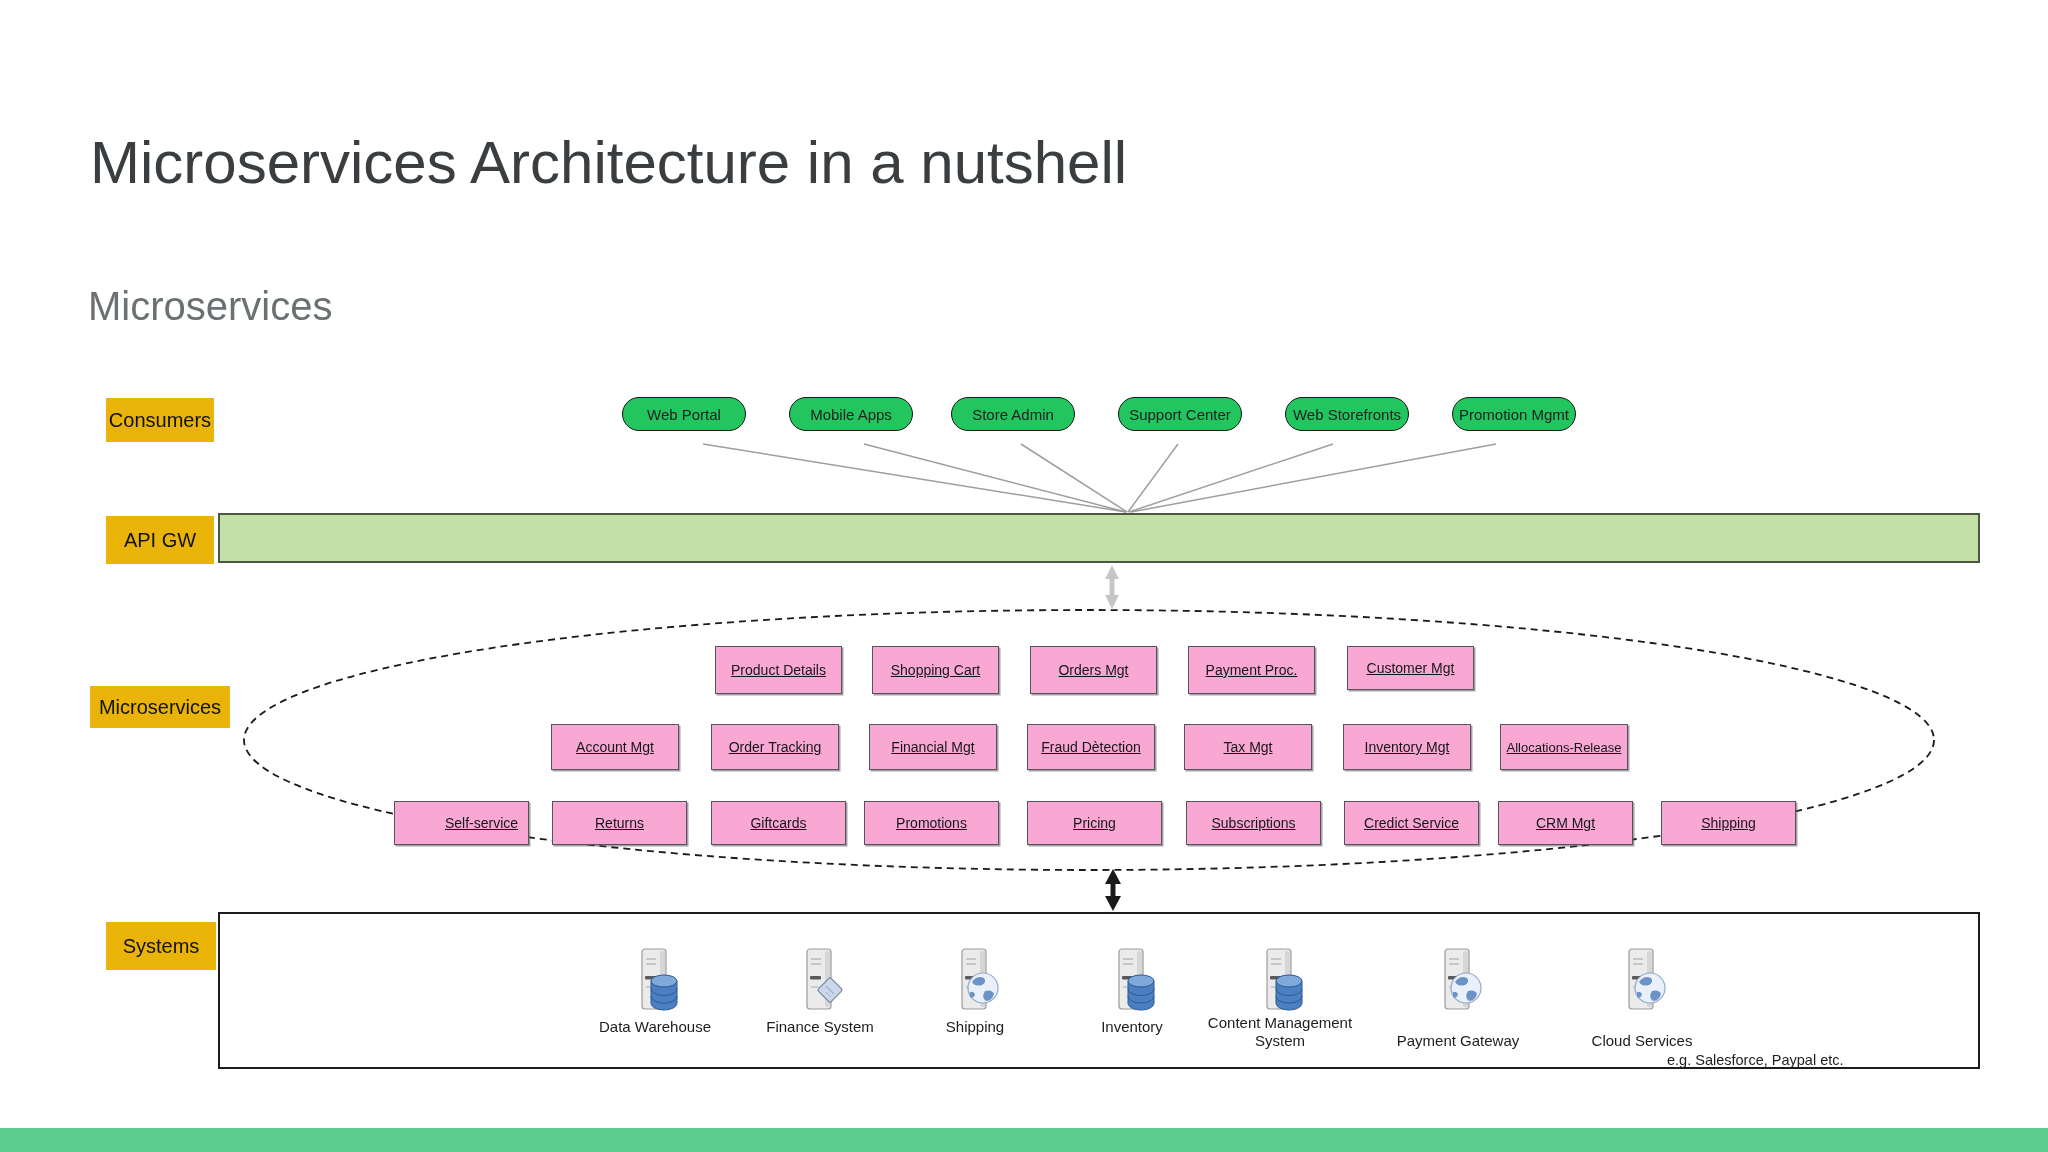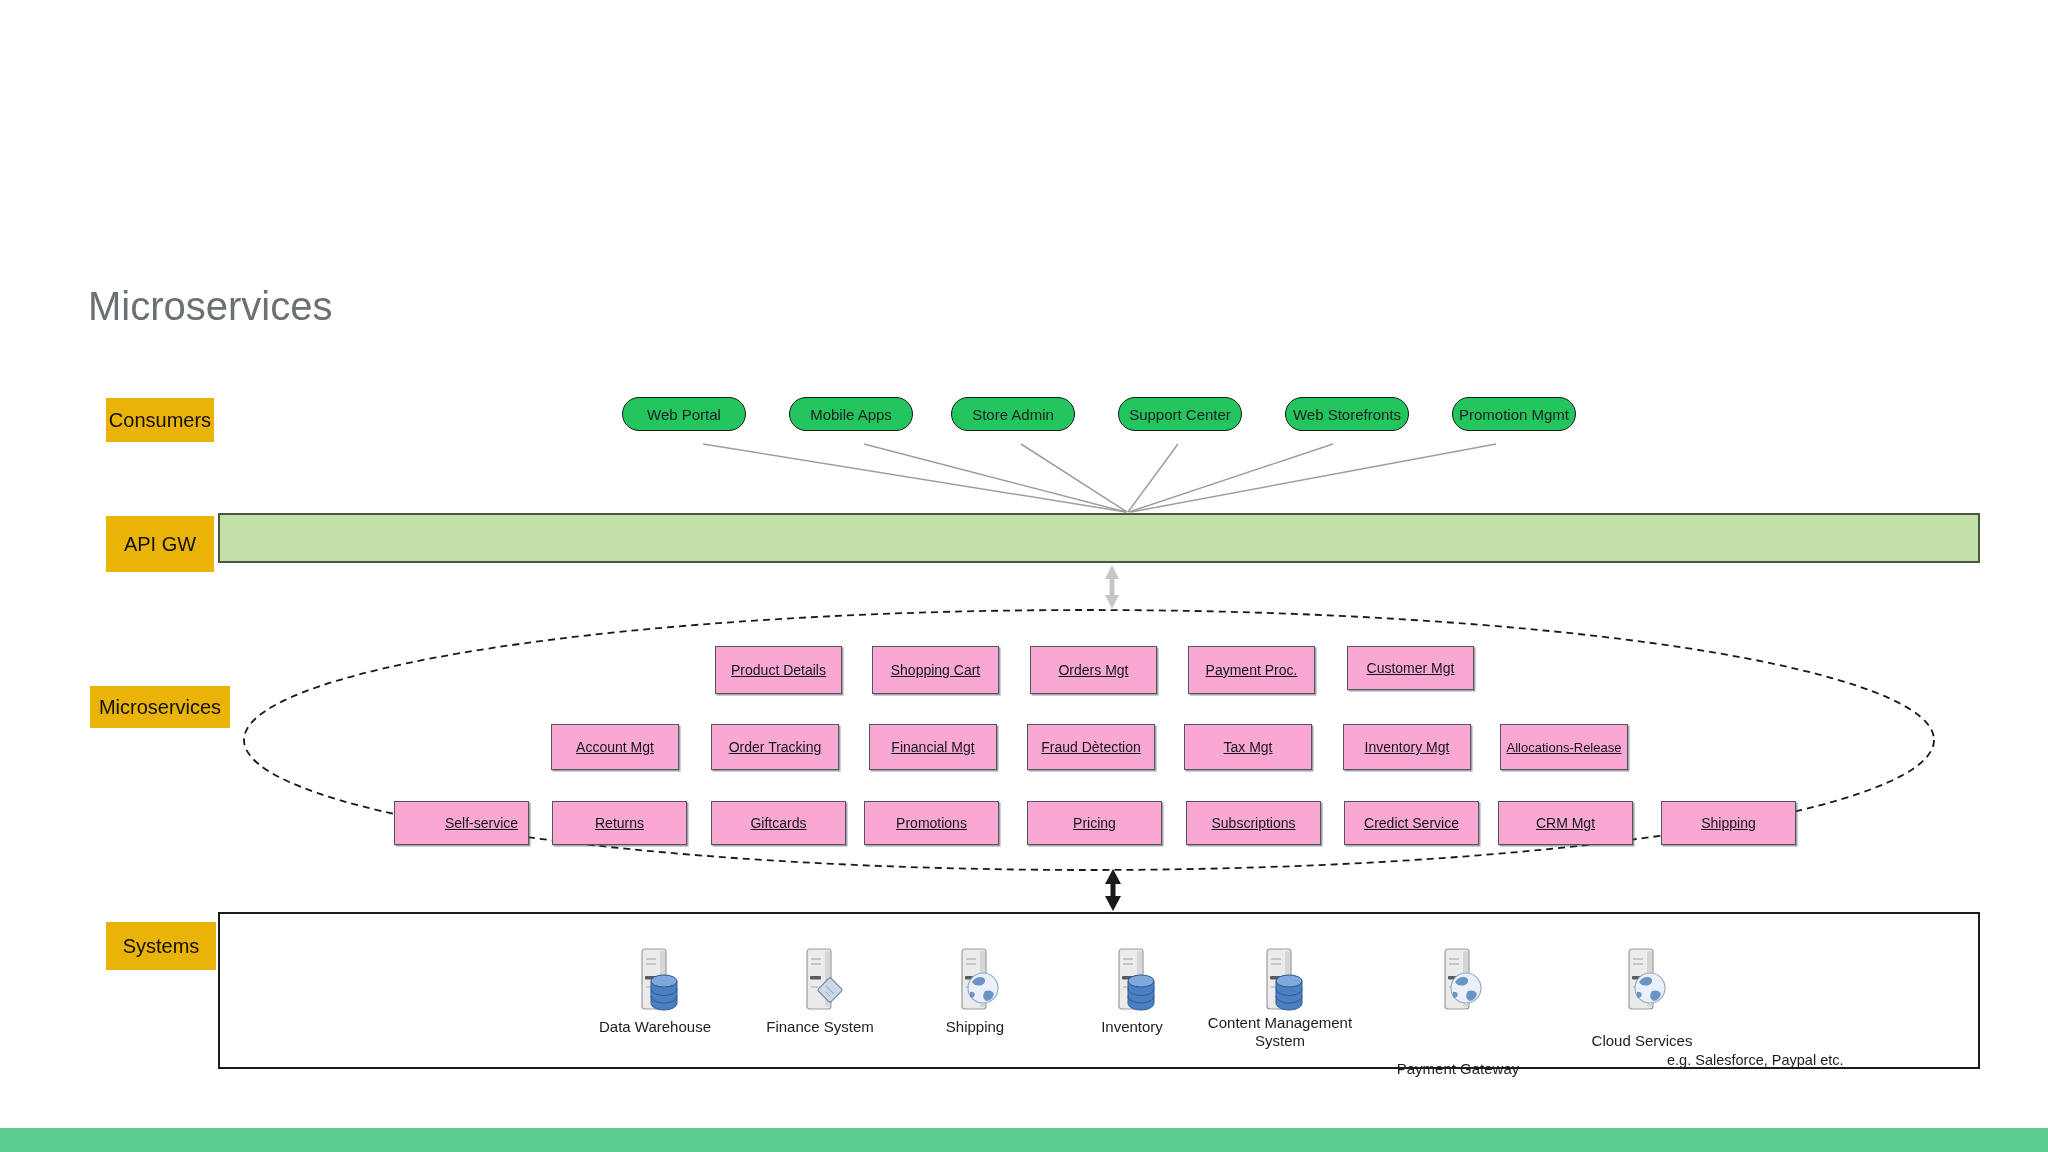--- a/index.html
+++ b/index.html
@@ -106,20 +106,21 @@
         </g>
       <g id="server-card">
           <use href="#tower"></use>
           <g transform="translate(38,44)">
             <use href="#card"></use>
           </g>
         </g>
     </defs>
   </svg>
 
+  <div class="title">Microservices Architecture in a nutshell</div>
   <div class="subtitle">Microservices</div>
 
   <svg class="layer" width="2048" height="1152" viewBox="0 0 2048 1152">
     <g stroke="#9e9e9e" stroke-width="1.5">
       <line x1="703" y1="444" x2="1126" y2="512"></line>
       <line x1="864" y1="444" x2="1126" y2="512"></line>
       <line x1="1021" y1="444" x2="1127" y2="512"></line>
       <line x1="1178" y1="444" x2="1128" y2="512"></line>
       <line x1="1333" y1="444" x2="1129" y2="512"></line>
       <line x1="1496" y1="444" x2="1131" y2="512"></line>
@@ -134,21 +135,21 @@
     </g>
 
     <g fill="#1a1a1a">
       <line x1="1113" y1="881" x2="1113" y2="901" stroke="#1a1a1a" stroke-width="5"></line>
       <polygon points="1113,869 1105,884 1121,884"></polygon>
       <polygon points="1113,911 1105,896 1121,896"></polygon>
     </g>
   </svg>
 
   <div class="row-label" style="left:106px; top:398px; width:108px; height:44px;">Consumers</div>
-  <div class="row-label" style="left:106px; top:516px; width:108px; height:56px;">API GW</div>
+  <div class="row-label" style="left:106px; top:516px; width:108px; height:48px;">API GW</div>
   <div class="row-label" style="left:90px; top:686px; width:140px; height:42px;">Microservices</div>
   <div class="row-label" style="left:106px; top:922px; width:110px; height:48px;">Systems</div>
 
   <div class="oval" style="left:622px;  top:397px;">Web Portal</div>
   <div class="oval" style="left:789px;  top:397px;">Mobile Apps</div>
   <div class="oval" style="left:951px;  top:397px;">Store Admin</div>
   <div class="oval" style="left:1118px; top:397px;">Support Center</div>
   <div class="oval" style="left:1285px; top:397px;">Web Storefronts</div>
   <div class="oval" style="left:1452px; top:397px;">Promotion Mgmt</div>
 
@@ -208,21 +209,21 @@
     <div class="sys-label">Inventory</div>
   </div>
 
   <div class="sys-item" style="left:1200px; width:160px;">
     <svg width="58" height="68" viewBox="0 0 56 68">
         <use href="#server-database"></use>
       </svg>
     <div class="sys-label" style="margin-top:0;">Content Management System</div>
   </div>
 
-  <div class="sys-item" style="left:1383px;gap:28px;">
+  <div class="sys-item" style="left:1383px;">
     <svg width="58" height="68" viewBox="0 0 56 68">
         <use href="#server-globe"></use>
       </svg>
     <div class="sys-label sys-label-low">Payment Gateway</div>
   </div>
 
   <div class="sys-item" style="left:1567px; width:150px; overflow:visible;">
     <svg width="58" height="68" viewBox="0 0 56 68">
         <use href="#server-globe"></use>
       </svg>

